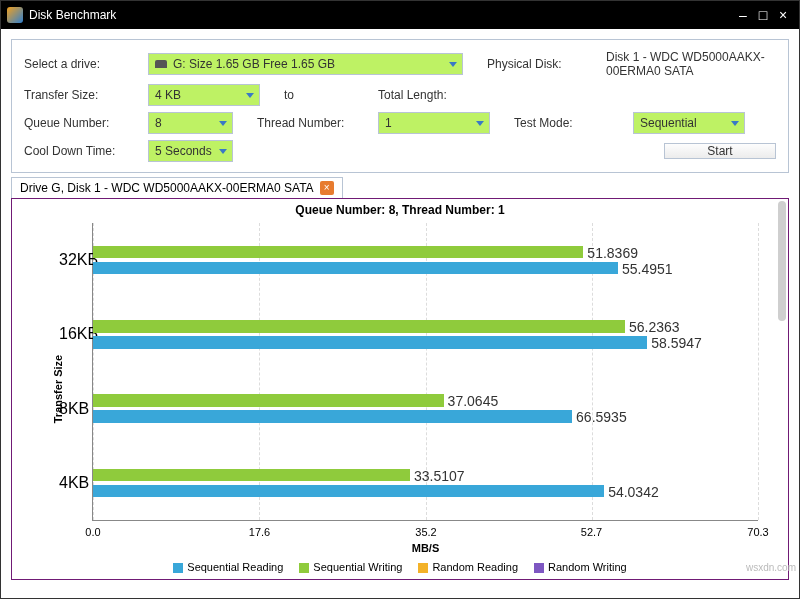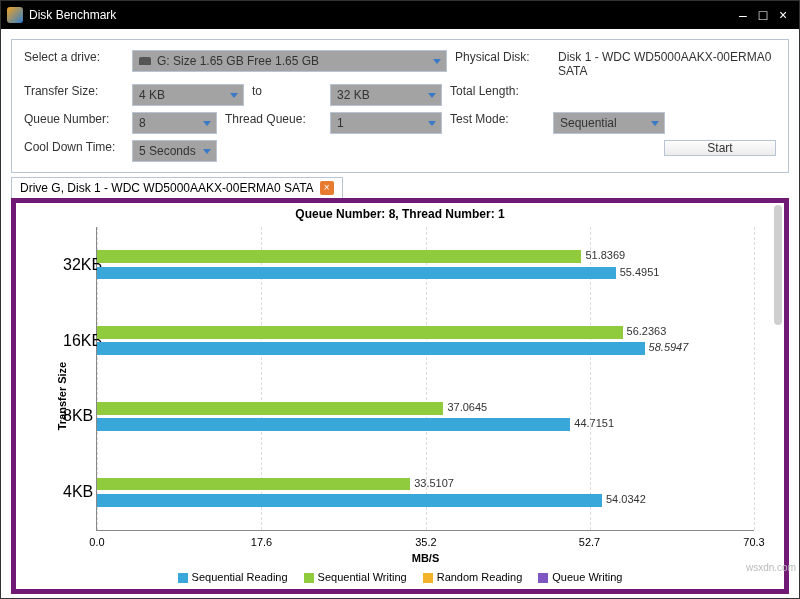--- a/index.html
+++ b/index.html
@@ -3,38 +3,38 @@
 <meta charset="utf-8">
 <style>
   * { box-sizing: border-box; font-family: "Segoe UI", Tahoma, Arial, sans-serif; }
   html, body { margin:0; padding:0; background:#fff; }
   .window { width:800px; height:599px; border:1px solid #333; display:flex; flex-direction:column; background:#fff; }
   .titlebar { height:28px; background:#000; color:#fff; display:flex; align-items:center; padding:0 6px; font-size:12px; }
   .titlebar .icon { width:16px; height:16px; margin-right:6px; background:linear-gradient(135deg,#f0a020,#3080d0); border-radius:3px; }
   .titlebar .spacer { flex:1; }
   .titlebar .wbtn { width:20px; text-align:center; color:#fff; cursor:pointer; font-size:14px; line-height:14px; }
   .controls { border:1px solid #b8c4d4; margin:10px 10px 0 10px; padding:10px 12px 4px 12px; font-size:12px; color:#333; }
-  .row { display:flex; align-items:flex-start; margin-bottom:6px; gap:8px; }
+  .row { display:flex; align-items:center; margin-bottom:6px; gap:24px; }
   .lbl { width:100px; }
   .lbl2 { width:95px; }
-  .drop { position:relative; border:1px solid #b8c4d4; height:22px; background:#a3a3a3; display:flex; align-items:center; padding:0 18px 0 6px; font-size:12px; }
+  .drop { position:relative; border:1px solid #b8c4d4; height:22px; background:#bef264; display:flex; align-items:center; padding:0 18px 0 6px; font-size:12px; }
   .drop::after { content:""; position:absolute; right:5px; top:8px; width:0; height:0; border-left:4px solid transparent; border-right:4px solid transparent; border-top:5px solid #3a79c5; }
   .startbtn { flex:0 0 112px; border:1px solid #b8c4d4; background:linear-gradient(#fdfdfd,#ececec); height:16px; display:flex; align-items:center; justify-content:center; font-size:12px; cursor:pointer; }
   .tabbar { display:flex; margin:4px 10px 0 10px; font-size:12px; }
   .tab { border:1px solid #b8c4d4; border-bottom:none; padding:3px 8px; background:#fff; display:flex; align-items:center; gap:6px; }
   .tab .close { width:14px; height:14px; background:#e77b2f; color:#fff; font-size:10px; line-height:14px; text-align:center; border-radius:2px; cursor:pointer; }
-  .chartwrap { flex:1; border:5px solid #701a75; margin:0 10px 4px 10px; position:relative; overflow:hidden; }
+  .chartwrap { flex:1; border:1px solid #701a75; margin:0 10px 18px 10px; position:relative; overflow:hidden; }
   .charttitle { text-align:center; font-size:12px; font-weight:bold; padding:4px 0; }
   .plot { position:absolute; left:80px; right:30px; top:24px; bottom:58px; border-left:1px solid #888; border-bottom:1px solid #888; }
   .ylabel { position:absolute; left:12px; top:50%; transform:translateY(-50%) rotate(-90deg); font-size:11px; font-weight:bold; white-space:nowrap; }
   .ytick { position:absolute; left:48px; font-size:16px; transform:translateY(-50%); text-align:right; width:28px; }
   .bar { position:absolute; height:11px; left:0; }
   .bar.read { background:#39a7d9; }
   .bar.write { background:#8fcb3c; }
-  .barlbl { position:absolute; font-size:11px; color:#333; white-space:nowrap; transform:translateY(-1px); }
+  .barlbl { position:absolute; font-size:14px; color:#333; white-space:nowrap; transform:translateY(-1px); }
   .xtick { position:absolute; bottom:-18px; font-size:11px; transform:translateX(-50%); }
   .xlabel { position:absolute; left:50%; bottom:-34px; transform:translateX(-50%); font-size:11px; font-weight:bold; }
   .grid { position:absolute; top:0; bottom:0; width:0; border-left:1px dashed #dcdcdc; }
   .legend { position:absolute; left:0; right:0; bottom:6px; display:flex; justify-content:center; gap:16px; font-size:11px; }
   .legend span.sw { display:inline-block; width:10px; height:10px; margin-right:4px; vertical-align:middle; }
   .statusbar { height:20px; border-top:1px solid #c8c8c8; font-size:11px; display:flex; align-items:center; padding:0 8px; color:#333; }
   .scrollbar { position:absolute; right:2px; top:2px; bottom:2px; width:8px; }
   .scrollbar .thumb { position:absolute; right:0; width:8px; background:#cfcfcf; border-radius:4px; top:0; height:120px; }
   .watermark { position:absolute; right:4px; bottom:26px; font-size:10px; color:#bbb; }
 </style>
@@ -63,32 +63,29 @@
       <div class="lbl2">Physical Disk:</div>
       <div style="flex:1">Disk 1 - WDC WD5000AAKX-00ERMA0 SATA</div>
     </div>
 
     <div class="row">
       <div class="lbl">Transfer Size:</div>
       <div class="drop" style="flex:0 0 112px">
           <span>4 KB</span>
         </div>
       <div style="flex:0 0 70px;text-align:left">to</div>
-      <div class="drop" style="flex:0 0 112px">
-          <span>32 KB</span>
-        </div>
       <div class="lbl2">Total Length:</div>
     </div>
 
     <div class="row">
       <div class="lbl">Queue Number:</div>
       <div class="drop" style="flex:0 0 85px">
           <span>8</span>
         </div>
-      <div style="flex:0 0 97px">Thread Queue:</div>
+      <div style="flex:0 0 97px">Thread Number:</div>
       <div class="drop" style="flex:0 0 112px">
           <span>1</span>
         </div>
       <div class="lbl2">Test Mode:</div>
       <div class="drop" style="flex:0 0 112px">
           <span>Sequential</span>
         </div>
     </div>
 
     <div class="row">
@@ -127,37 +124,37 @@
         <div class="xlabel">MB/S</div>
         <div class="ytick" style="left: -34px; top: 12.5%; position: absolute; width: 28px; text-align: right;">32KB</div>
         <div class="bar write" style="top: 7.7%; height: 4.2%; width: 73.7367%;"></div>
         <div class="barlbl" style="top: 7.7%; left: calc(73.7367% + 4px);">51.8369</div>
         <div class="bar read" style="top: 13.1%; height: 4.2%; width: 78.9404%;"></div>
         <div class="barlbl" style="top: 13.1%; left: calc(78.9404% + 4px);">55.4951</div>
         <div class="ytick" style="left: -34px; top: 37.5%; position: absolute; width: 28px; text-align: right;">16KB</div>
         <div class="bar write" style="top: 32.7%; height: 4.2%; width: 79.9947%;"></div>
         <div class="barlbl" style="top: 32.7%; left: calc(79.9947% + 4px);">56.2363</div>
         <div class="bar read" style="top: 38.1%; height: 4.2%; width: 83.3495%;"></div>
-        <div class="barlbl" style="top: 38.1%; left: calc(83.3495% + 4px); font-style: italic;">58.5947</div>
+        <div class="barlbl" style="top: 38.1%; left: calc(83.3495% + 4px);">58.5947</div>
         <div class="ytick" style="left: -34px; top: 62.5%; position: absolute; width: 28px; text-align: right;">8KB</div>
         <div class="bar write" style="top: 57.7%; height: 4.2%; width: 52.7233%;"></div>
         <div class="barlbl" style="top: 57.7%; left: calc(52.7233% + 4px);">37.0645</div>
         <div class="bar read" style="top: 63.1%; height: 4.2%; width: 72.042%;"></div>
-        <div class="barlbl" style="top: 63.1%; left: calc(72.042% + 4px);">44.7151</div>
+        <div class="barlbl" style="top: 63.1%; left: calc(72.042% + 4px);">66.5935</div>
         <div class="ytick" style="left: -34px; top: 87.5%; position: absolute; width: 28px; text-align: center;">4KB</div>
         <div class="bar write" style="top: 82.7%; height: 4.2%; width: 47.6681%;"></div>
         <div class="barlbl" style="top: 82.7%; left: calc(47.6681% + 4px);">33.5107</div>
         <div class="bar read" style="top: 88.1%; height: 4.2%; width: 76.8623%;"></div>
         <div class="barlbl" style="top: 88.1%; left: calc(76.8623% + 4px);">54.0342</div>
       </div>
     <div class="legend">
       <div><span class="sw" style="background:#39a7d9"></span><span>Sequential Reading</span></div>
       <div><span class="sw" style="background:#8fcb3c"></span><span>Sequential Writing</span></div>
       <div><span class="sw" style="background:#f3b229"></span><span>Random Reading</span></div>
-      <div><span class="sw" style="background:#7e57c2"></span><span>Queue Writing</span></div>
+      <div><span class="sw" style="background:#7e57c2"></span><span>Random Writing</span></div>
     </div>
     <div class="scrollbar">
         <div class="thumb"></div>
       </div>
   </div>
 
 
   <div class="watermark">wsxdn.com</div>
 </div>
 

